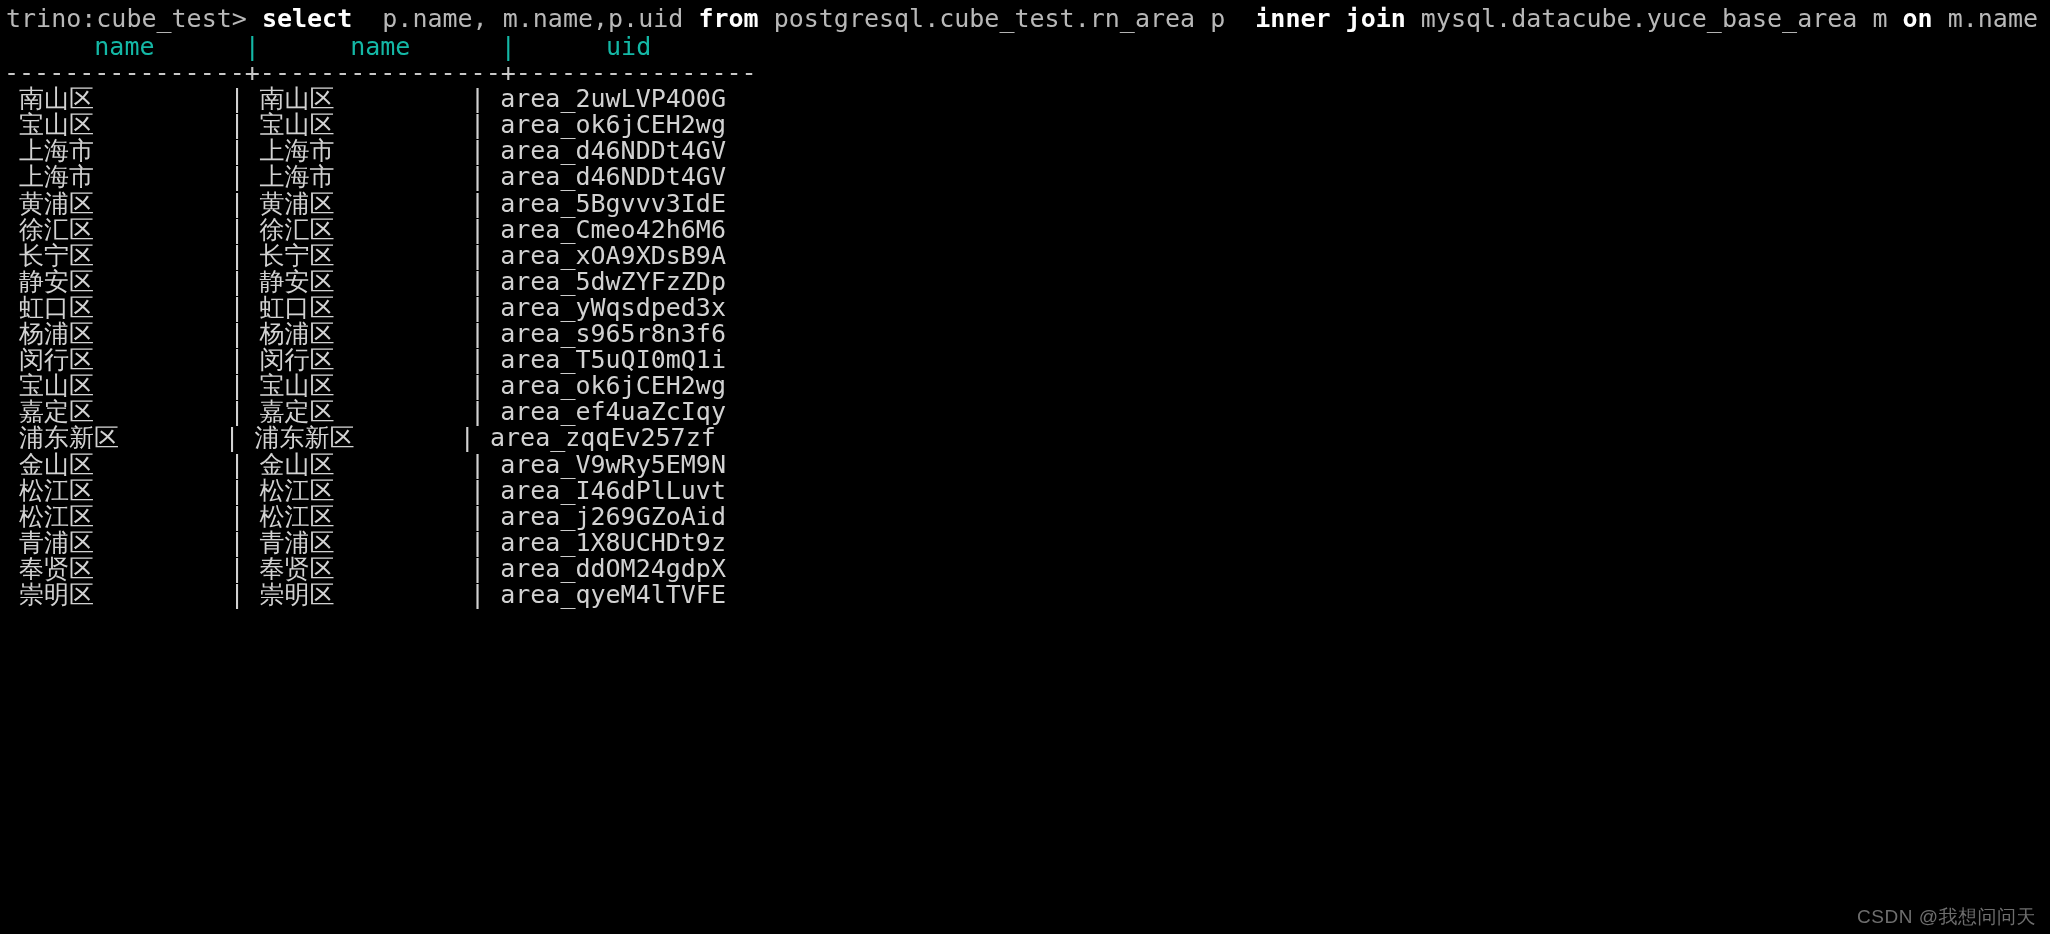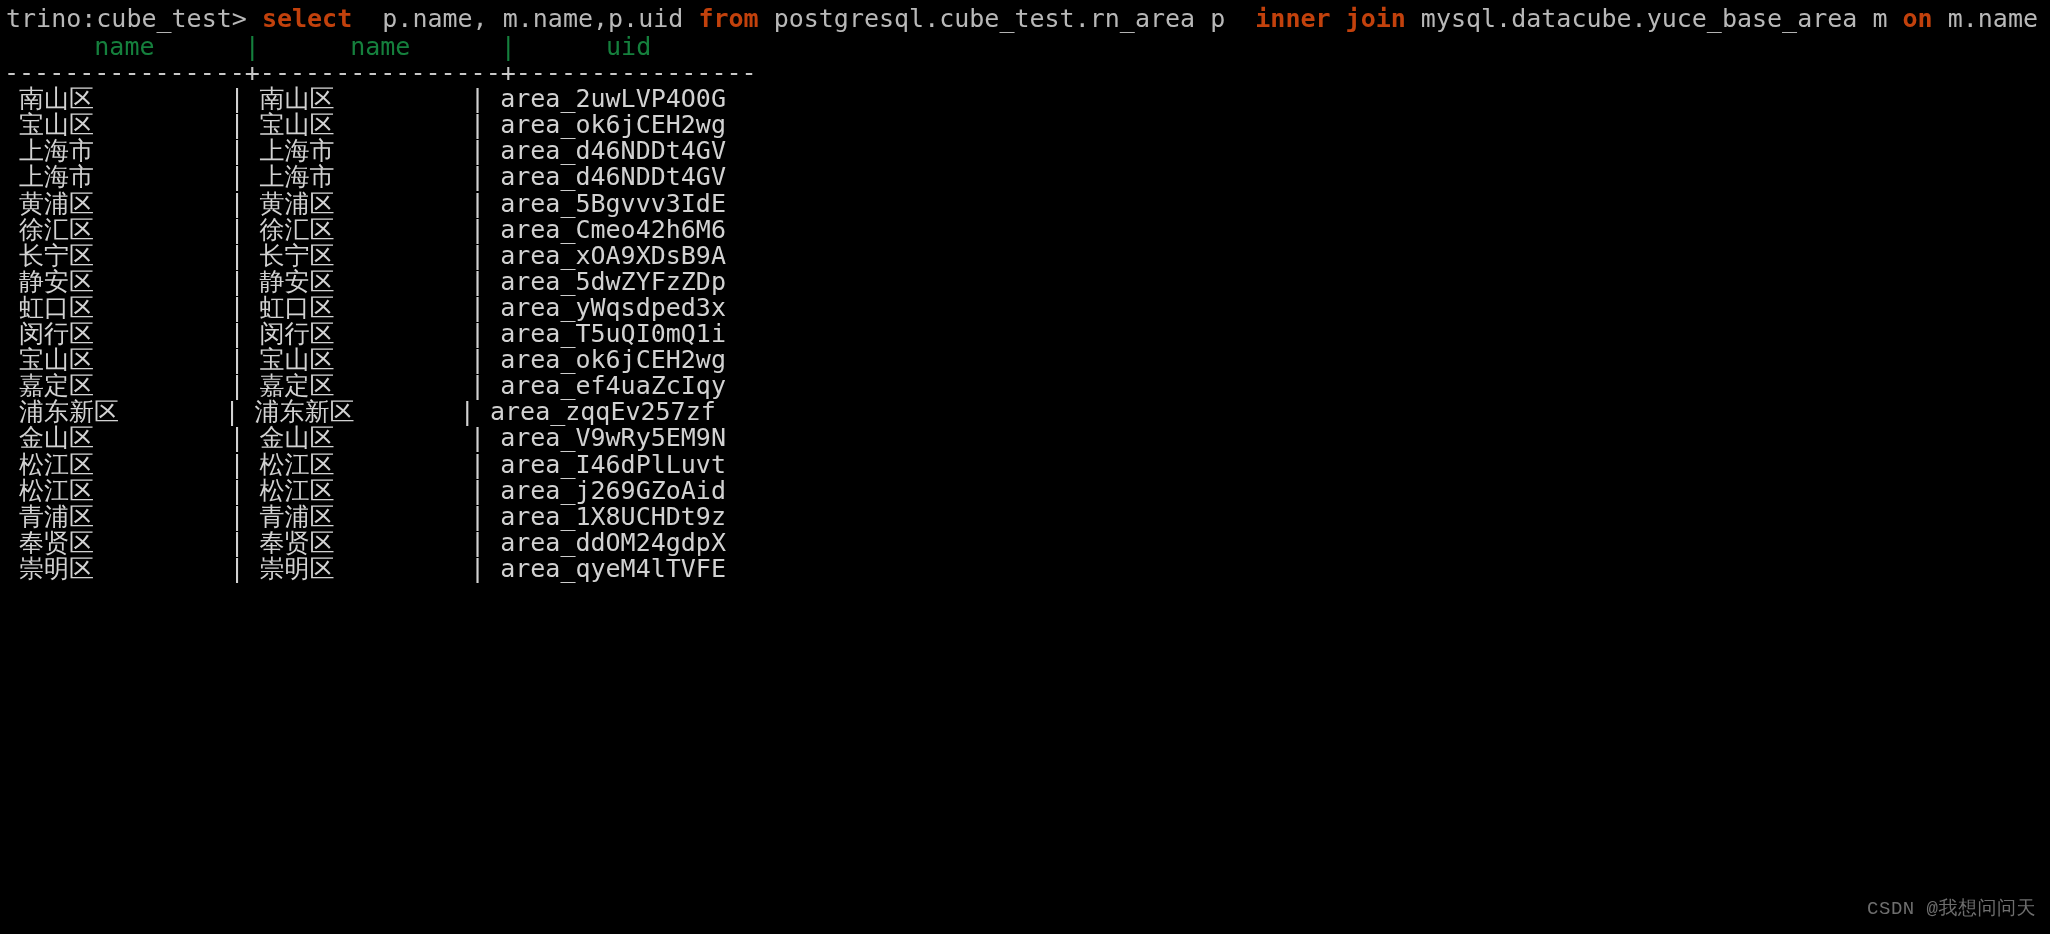--- a/index.html
+++ b/index.html
@@ -34,46 +34,46 @@
 
   
   .prompt-line {
     font-size: 25px;
     line-height: 30px;
     white-space: pre;
     color: #b8b8b8;
     padding-left: 2px;
   }
   .kw {
-    color: #c2410c;
+    color: #ffffff;
     font-weight: bold;
   }
   .sql-plain {
     color: #b8b8b8;
     font-weight: normal;
     margin-top: 30px;
   }
 
   .header-line {
-    color: #15803d;
+    color: #14b8a6;
   }
   .sep-line {
     color: #c8c8c8;
   }
   .row-line {
     color: #d2d2d2;
   }
 
   .watermark {
     position: absolute;
     right: 14px;
-    bottom: 13px;
+    bottom: 4px;
     font-size: 19px;
     color: #6e6e6e;
-    font-family: Liberation Mono, monospace;
+    font-family: Liberation Sans, sans-serif;
     white-space: pre;
     letter-spacing: 0.5px;
   }
 </style>
 </head>
 <body>
 
 <div class="terminal">
 
   <div class="prompt-line"><span>trino:cube_test&gt;</span><span id="cmd-tokens"><span class="kw"> select</span><span class="sql-plain">  p.name, m.name,p.uid </span><span class="kw">from</span><span class="sql-plain"> postgresql.cube_test.rn_area p  </span><span class="kw">inner join</span><span class="sql-plain"> mysql.datacube.yuce_base_area m </span><span class="kw">on</span><span class="sql-plain"> m.name = p.name ;</span></span></div>
@@ -83,20 +83,21 @@
       <div class="line sep-line">----------------+----------------+----------------</div>
       <div class="line row-line"> 南山区         | 南山区         | area_2uwLVP4O0G</div>
       <div class="line row-line"> 宝山区         | 宝山区         | area_ok6jCEH2wg</div>
       <div class="line row-line"> 上海市         | 上海市         | area_d46NDDt4GV</div>
       <div class="line row-line"> 上海市         | 上海市         | area_d46NDDt4GV</div>
       <div class="line row-line"> 黄浦区         | 黄浦区         | area_5Bgvvv3IdE</div>
       <div class="line row-line"> 徐汇区         | 徐汇区         | area_Cmeo42h6M6</div>
       <div class="line row-line"> 长宁区         | 长宁区         | area_xOA9XDsB9A</div>
       <div class="line row-line"> 静安区         | 静安区         | area_5dwZYFzZDp</div>
       <div class="line row-line"> 虹口区         | 虹口区         | area_yWqsdped3x</div>
+      <div class="line row-line"> 杨浦区         | 杨浦区         | area_s965r8n3f6</div>
       <div class="line row-line"> 闵行区         | 闵行区         | area_T5uQI0mQ1i</div>
       <div class="line row-line"> 宝山区         | 宝山区         | area_ok6jCEH2wg</div>
       <div class="line row-line"> 嘉定区         | 嘉定区         | area_ef4uaZcIqy</div>
       <div class="line row-line"> 浦东新区       | 浦东新区       | area_zqqEv257zf</div>
       <div class="line row-line"> 金山区         | 金山区         | area_V9wRy5EM9N</div>
       <div class="line row-line"> 松江区         | 松江区         | area_I46dPlLuvt</div>
       <div class="line row-line"> 松江区         | 松江区         | area_j269GZoAid</div>
       <div class="line row-line"> 青浦区         | 青浦区         | area_1X8UCHDt9z</div>
       <div class="line row-line"> 奉贤区         | 奉贤区         | area_ddOM24gdpX</div>
       <div class="line row-line"> 崇明区         | 崇明区         | area_qyeM4lTVFE</div>

